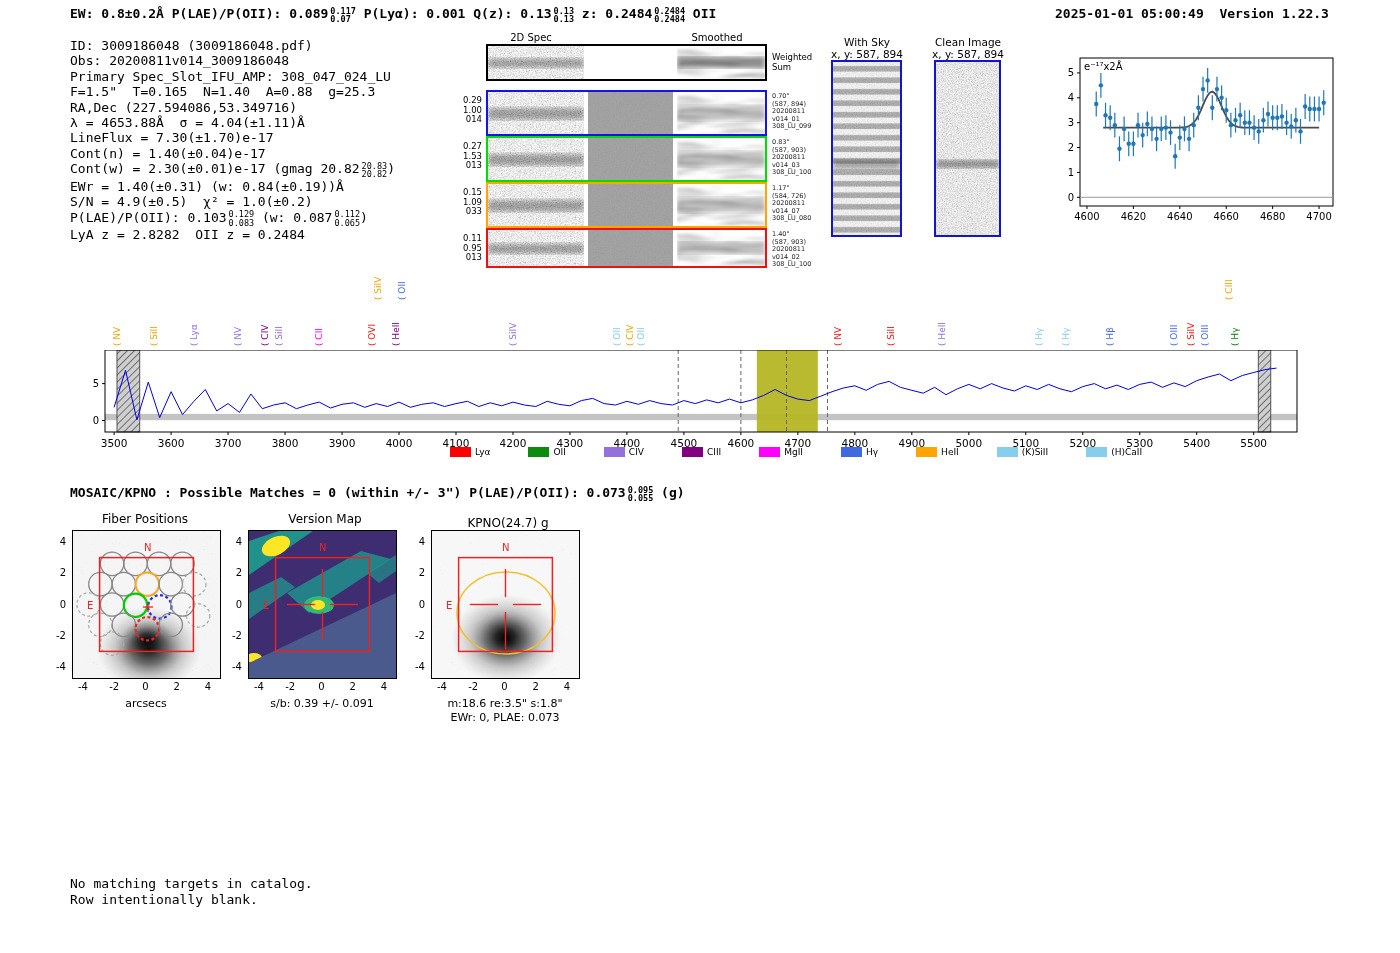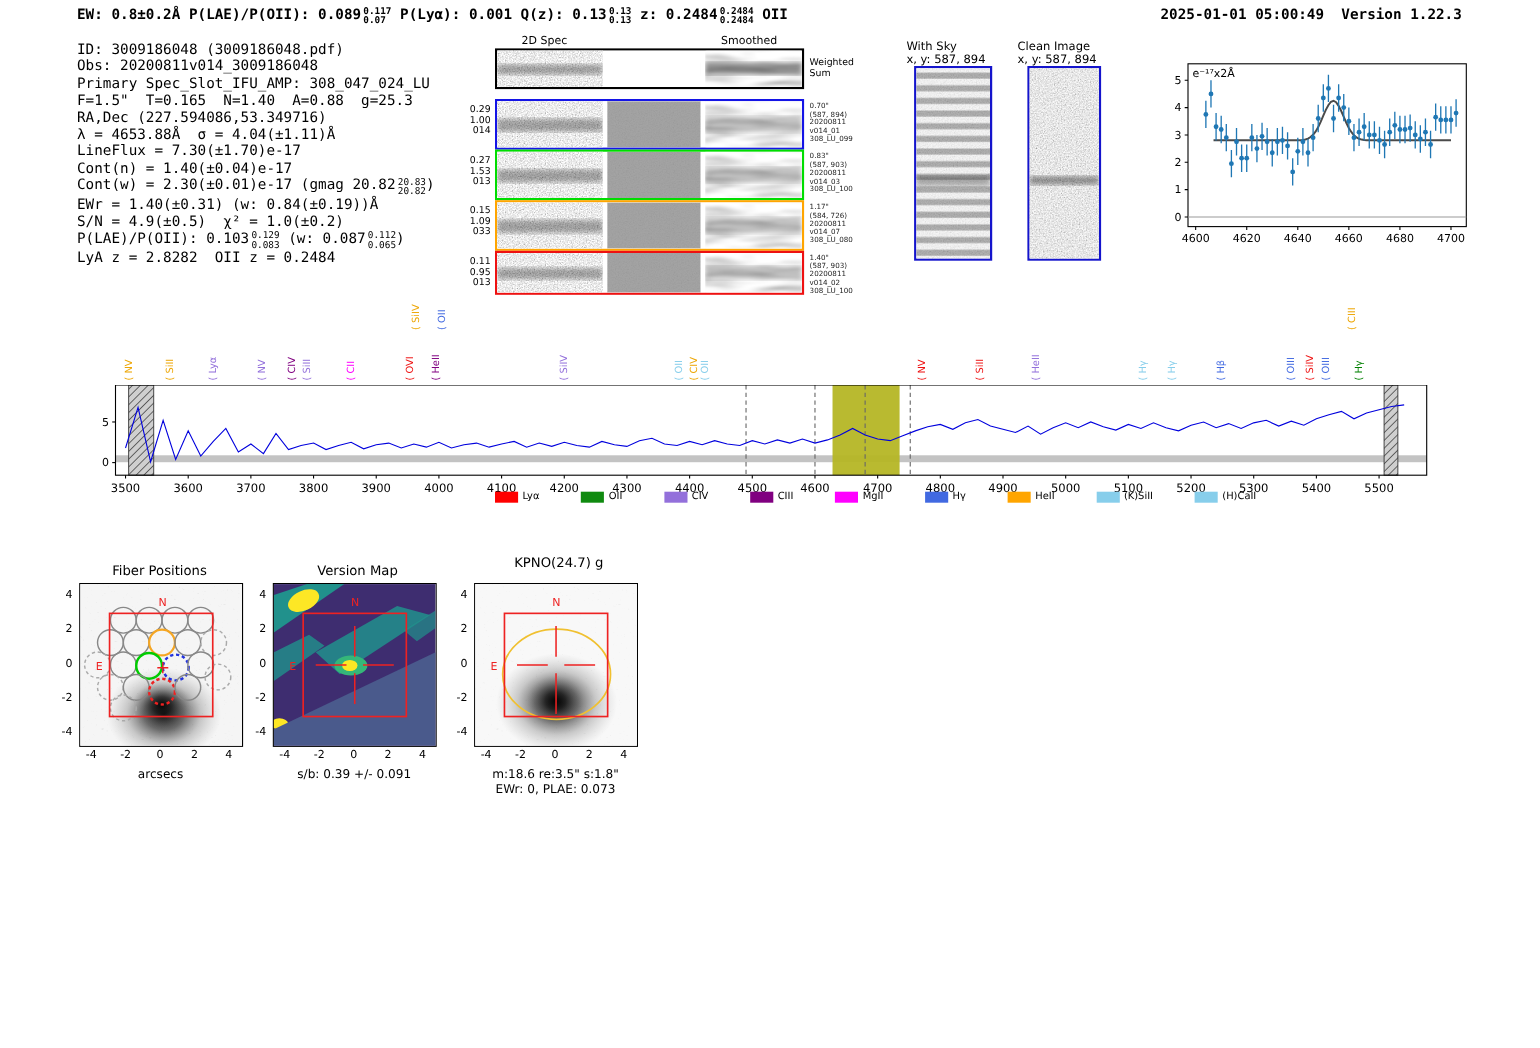--- a/index.html
+++ b/index.html
@@ -6,27 +6,27 @@
   #page{position:relative;width:1400px;height:953px;background:#fff;overflow:hidden;
         font-family:"DejaVu Sans",sans-serif;color:#000;}
   .mono{font-family:"DejaVu Sans Mono",monospace;}
   .abs{position:absolute;}
   .hdr{font-size:13px;white-space:nowrap;font-weight:bold;}
   #info-block{left:70px;top:38px;font-size:13px;line-height:15.4px;white-space:pre;}
   .frac{display:inline-block;vertical-align:-4px;font-size:8.5px;line-height:8.5px;
         text-align:left;margin-left:2px;}
   .frac div{height:8.5px;}
   
-  #cutouts{left:424px;top:28px;width:380px;height:230px;}
+  #cutouts{left:460px;top:28px;width:380px;height:230px;}
   .cut-hdr{position:absolute;top:4px;font-size:10px;text-align:center;width:90px;}
   .cut-row{position:absolute;left:26px;width:281px;box-sizing:border-box;}
   .cut-left{position:absolute;font-size:8.5px;line-height:9.5px;text-align:right;width:22px;left:0;}
   .cut-right{position:absolute;font-size:6.5px;line-height:7.6px;left:312px;width:62px;color:#222;}
   
-  .skytitle{font-size:10.5px;line-height:12px;}
+  .skytitle{font-size:10.5px;text-align:center;line-height:12px;}
   .skybox{position:absolute;border:2px solid #1414cc;}
   
   #legend{display:flex;gap:11px;align-items:center;font-size:9px;}
   .leg-item{display:flex;gap:4px;align-items:center;}
   .leg-sw{width:21px;height:10px;display:inline-block;}
   
   .ptitle{position:absolute;font-size:12px;text-align:center;width:160px;}
   .psub{position:absolute;font-size:11px;text-align:center;width:220px;white-space:nowrap;}
   .tickx{position:absolute;font-size:10px;transform:translateX(-50%);}
   .ticky{position:absolute;font-size:10px;transform:translateY(-50%);text-align:right;width:18px;}
@@ -471,20 +471,21 @@
       <div class="leg-item">
         <span class="leg-sw" style="background: rgb(135, 206, 235);"></span>
         <span>(K)SiII</span>
       </div>
       <div class="leg-item">
         <span class="leg-sw" style="background: rgb(135, 206, 235);"></span>
         <span>(H)CaII</span>
       </div>
     </div>
 
+  <div class="abs mono hdr" style="left:70px;top:485px;">MOSAIC/KPNO : Possible Matches = 0 (within +/- 3")  P(LAE)/P(OII): 0.073<span class="frac"><div>0.095</div><div>0.055</div></span> (g)</div>
 
   <div class="ptitle" style="left:65px;top:512px;">Fiber Positions</div>
   <div class="abs" style="left:72px;top:530px;width:147px;height:147px;border:1px solid #000;">
     <svg id="fiberpanel" width="147" height="147">
       <rect width="147" height="147" fill="#f0f0f0"></rect>
       <rect width="147" height="147" filter="url(#lnoise)" opacity="0.35"></rect>
       <ellipse cx="76" cy="118" rx="52" ry="42" fill="url(#blobg)"></ellipse>
       <ellipse cx="74" cy="110" rx="26" ry="22" fill="url(#blobg)"></ellipse>
       <g id="fibercircles">
           <circle cx="39.09574468085106" cy="32.84042553191489" r="11.7" fill="none" stroke="#888888" stroke-width="1.3"></circle>
@@ -534,40 +535,41 @@
       <line x1="38" y1="73.5" x2="66" y2="73.5" stroke="#ee2222" stroke-width="1.4"></line>
       <line x1="81" y1="73.5" x2="109" y2="73.5" stroke="#ee2222" stroke-width="1.4"></line>
       <line x1="73.5" y1="38" x2="73.5" y2="66" stroke="#ee2222" stroke-width="1.4"></line>
       <line x1="73.5" y1="81" x2="73.5" y2="109" stroke="#ee2222" stroke-width="1.4"></line>
       <text x="70" y="20" font-size="10" fill="#ee2222">N</text>
       <text x="14" y="78" font-size="10" fill="#ee2222">E</text>
     </svg>
   </div>
   <div class="psub" style="left:212px;top:697px;">s/b: 0.39 +/- 0.091</div>
 
-  <div class="ptitle" style="left:428px;top:504px;">KPNO(24.7) g</div>
+  <div class="ptitle" style="left:428px;top:516px;">KPNO(24.7) g</div>
   <div class="abs" style="left:431px;top:530px;width:147px;height:147px;border:1px solid #000;">
     <svg width="147" height="147">
       <rect width="147" height="147" fill="#f5f5f5"></rect>
       <rect width="147" height="147" filter="url(#lnoise)" opacity="0.28"></rect>
       <ellipse cx="74" cy="108" rx="55" ry="45" fill="url(#blobg)"></ellipse>
       <ellipse cx="73" cy="106" rx="26" ry="23" fill="url(#blobg)"></ellipse>
       <ellipse cx="74" cy="82" rx="49" ry="41" fill="none" stroke="#f0c030" stroke-width="1.6"></ellipse>
       <rect x="26.6" y="26.6" width="93.8" height="93.8" fill="none" stroke="#ee2222" stroke-width="1.5"></rect>
       <line x1="38" y1="73.5" x2="66" y2="73.5" stroke="#ee2222" stroke-width="1.4"></line>
       <line x1="81" y1="73.5" x2="109" y2="73.5" stroke="#ee2222" stroke-width="1.4"></line>
       <line x1="73.5" y1="38" x2="73.5" y2="66" stroke="#ee2222" stroke-width="1.4"></line>
       <line x1="73.5" y1="81" x2="73.5" y2="118" stroke="#ee2222" stroke-width="1.4"></line>
       <text x="70" y="20" font-size="10" fill="#ee2222">N</text>
       <text x="14" y="78" font-size="10" fill="#ee2222">E</text>
     </svg>
   </div>
   <div class="psub" style="left:395px;top:697px;">m:18.6  re:3.5"  s:1.8"</div>
   <div class="psub" style="left:395px;top:711px;">EWr: 0, PLAE: 0.073</div>
 
+  <div class="abs mono footer" style="left:70px;top:876px;" id="footer"><div>No matching targets in catalog.</div><div>Row intentionally blank.</div></div>
 <div class="tickx" style="left: 82.9468px; top: 681px;">-4</div>
     <div class="ticky" style="left: 48px; top: 666.053px;">-4</div>
     <div class="tickx" style="left: 114.223px; top: 681px;">-2</div>
     <div class="ticky" style="left: 48px; top: 634.777px;">-2</div>
     <div class="tickx" style="left: 145.5px; top: 681px;">0</div>
     <div class="ticky" style="left: 48px; top: 603.5px;">0</div>
     <div class="tickx" style="left: 176.777px; top: 681px;">2</div>
     <div class="ticky" style="left: 48px; top: 572.223px;">2</div>
     <div class="tickx" style="left: 208.053px; top: 681px;">4</div>
     <div class="ticky" style="left: 48px; top: 540.947px;">4</div>

